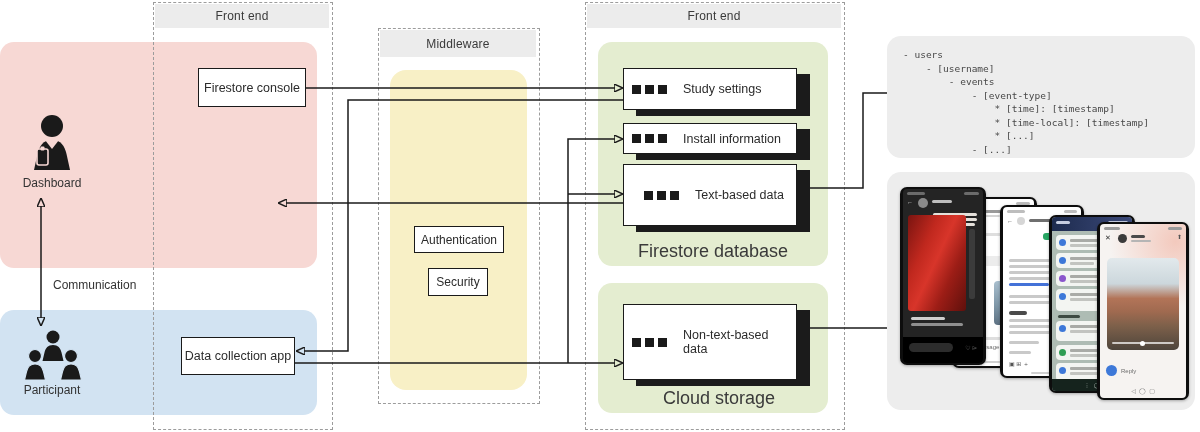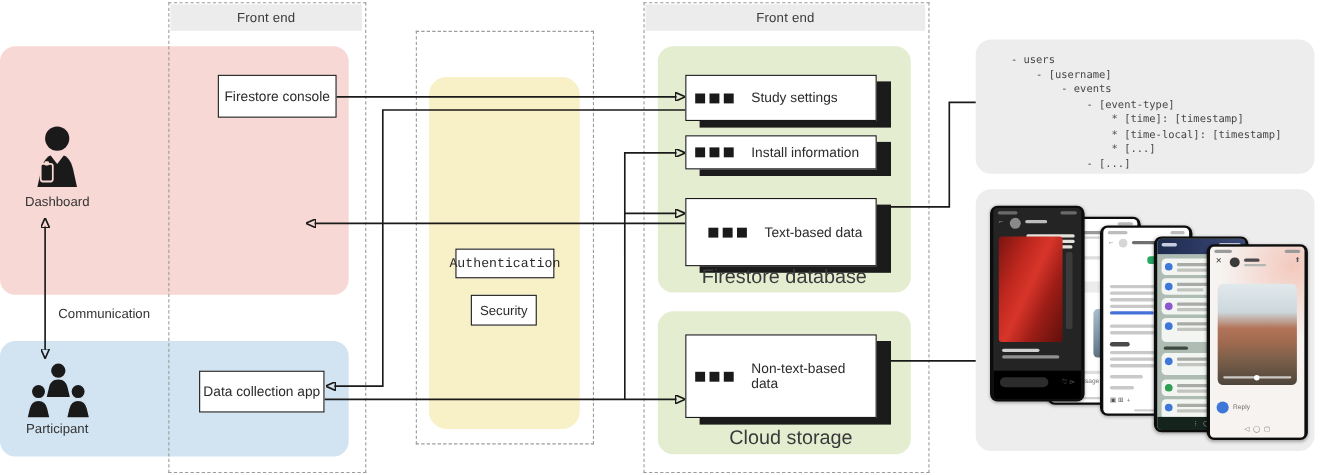--- a/index.html
+++ b/index.html
@@ -32,21 +32,21 @@
     font-size:12.5px;color:#2b2b2b;
   }
   .sqs{display:inline-flex;margin-right:12px;}
   .sqs i{width:9px;height:9px;background:#1a1a1a;margin-right:4px;}
   .caption{position:absolute;font-size:18px;color:#3a3a3a;text-align:center;}
   .actor-label{position:absolute;font-size:12px;color:#333;text-align:center;}
   .comm-label{position:absolute;font-size:12px;color:#333;}
   
   .panel{position:absolute;background:#ededed;border-radius:14px;}
   .schema-pre{
-    margin:12px 0 0 32px;font-family:"DejaVu Sans Mono",monospace;font-size:9.5px;
+    margin:12px 0 0 16px;font-family:"DejaVu Sans Mono",monospace;font-size:9.5px;
     line-height:13.5px;color:#474747;white-space:pre;
   }
   
   #wires{position:absolute;left:0;top:0;pointer-events:none;}
   #wires path{stroke:#1a1a1a;stroke-width:1.5;fill:none;}
   
   .ph{position:absolute;background:#0d0d0d;border-radius:7px;padding:2px 3px;box-sizing:border-box;
       box-shadow:0 1px 3px rgba(0,0,0,.3);}
   .scr{width:100%;height:100%;border-radius:4px;overflow:hidden;position:relative;background:#fff;}
   .bar{position:absolute;border-radius:2px;}
@@ -67,20 +67,23 @@
   <div class="region yellow" style="left:390px;top:70px;width:137px;height:320px;"></div>
   <div class="region green" style="left:598px;top:42px;width:230px;height:224px;"></div>
   <div class="region green" style="left:598px;top:283px;width:230px;height:130px;"></div>
 
   <div class="dashed" style="left:153px;top:2px;width:178px;height:426px;"></div>
   <div class="dashed" style="left:378px;top:28px;width:160px;height:374px;"></div>
   <div class="dashed" style="left:585px;top:2px;width:258px;height:426px;"></div>
 
   <div class="ghead" style="left:155px;top:4px;width:174px;height:24px;">
     <span>Front end</span>
+  </div>
+  <div class="ghead" style="left:380px;top:30px;width:156px;height:27px;">
+    <span>Middleware</span>
   </div>
   <div class="ghead" style="left:587px;top:4px;width:254px;height:24px;">
     <span>Front end</span>
   </div>
 
   <svg id="wires" width="1200" height="432" viewBox="0 0 1200 432">
     <defs>
       <marker id="arr" markerWidth="9" markerHeight="8" refX="1" refY="4" orient="auto-start-reverse" markerUnits="userSpaceOnUse">
         <path d="M0 0 L9 4 L0 8 Z" fill="#1a1a1a" stroke="none"></path>
       </marker>
@@ -117,21 +120,21 @@
   </svg>
   <div class="actor-label" style="left:0;top:383px;width:104px;">Participant</div>
 
   <div class="labelbox" style="left:198px;top:68px;width:108px;height:39px;">
     <span>Firestore console</span>
   </div>
   <div class="labelbox" style="left:181px;top:337px;width:114px;height:38px;">
     <span>Data collection app</span>
   </div>
 
-  <div class="labelbox" style="left:414px;top:226px;width:90px;height:27px;font-size:12px;font-family:Liberation Mono, monospace;">
+  <div class="labelbox" style="left:414px;top:226px;width:90px;height:27px;font-size:12px;">
     <span>Authentication</span>
   </div>
   <div class="labelbox" style="left:428px;top:268px;width:60px;height:28px;font-size:12px;">
     <span>Security</span>
   </div>
 
   <div class="dbbox" style="left:623px;top:68px;width:174px;height:42px;">
     <span class="sqs">
         <i></i>
         <i></i>
@@ -140,21 +143,21 @@
     <span>Study settings</span>
   </div>
   <div class="dbbox" style="left:623px;top:123px;width:174px;height:31px;">
     <span class="sqs">
         <i></i>
         <i></i>
         <i></i>
       </span>
     <span>Install information</span>
   </div>
-  <div class="dbbox" style="left:623px;top:180px;width:174px;height:62px;padding-left:20px;">
+  <div class="dbbox" style="left:623px;top:164px;width:174px;height:62px;padding-left:20px;">
     <span class="sqs">
         <i></i>
         <i></i>
         <i></i>
       </span>
     <span>Text-based data</span>
   </div>
   <div class="caption" style="left:598px;top:241px;width:230px;">Firestore database</div>
 
   <div class="dbbox" style="left:623px;top:304px;width:174px;height:76px;">

